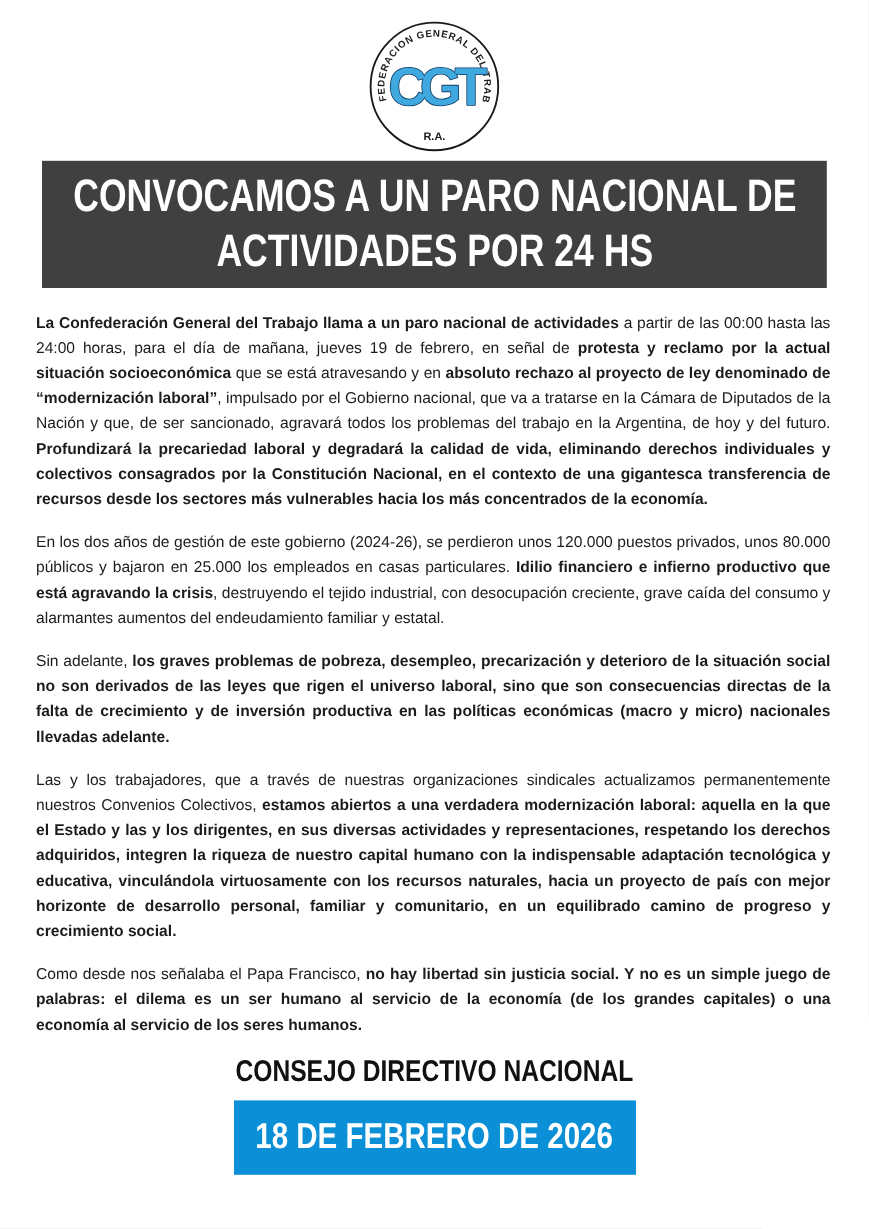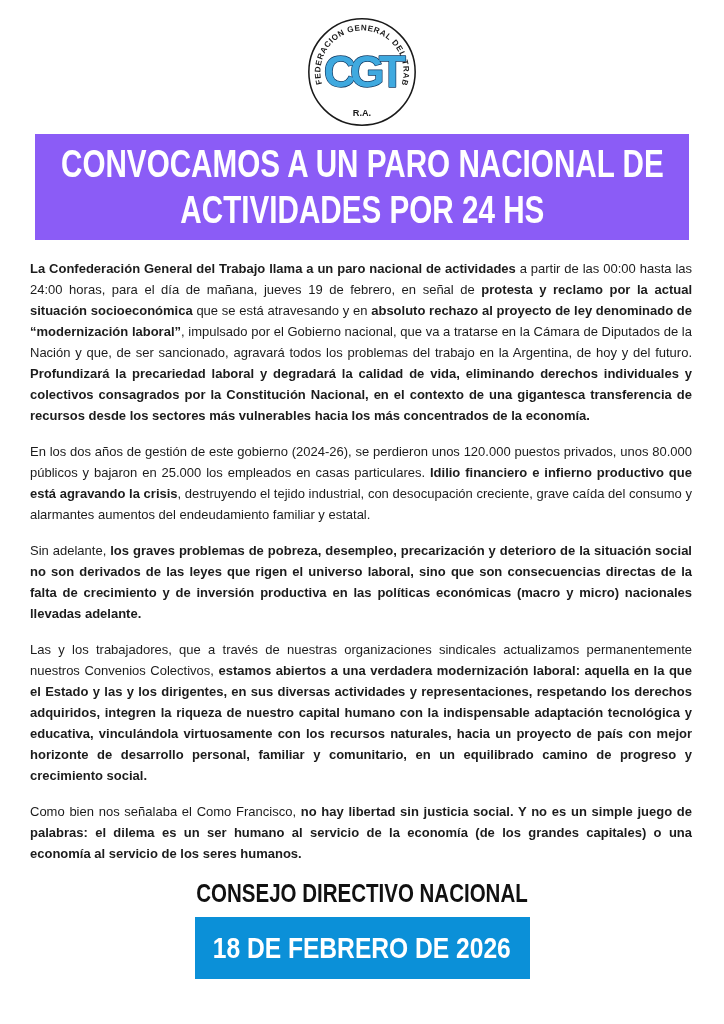--- a/index.html
+++ b/index.html
@@ -86,35 +86,35 @@
       <circle cx="60" cy="60" r="55" fill="#ffffff" stroke="#1a1a1a" stroke-width="1.6"></circle>
       <path id="ringPath" d="M 19.1 73.3 A 43 43 0 1 1 100.9 73.3" fill="none"></path>
       <text class="ring-text">
         <textPath href="#ringPath" startOffset="50%" text-anchor="middle">CONFEDERACION GENERAL DEL TRABAJO</textPath>
       </text>
       <text class="monogram" x="60" y="76" fill="#3FA9DF" stroke="#123a63" stroke-width="1.4">CGT</text>
       <text class="ra-text" x="60" y="106" text-anchor="middle">R.A.</text>
     </svg>
   </div>
 
-  <div class="banner" style="background:#8b5cf6;">
+  <div class="banner" style="background:#404040;">
     <div class="banner-line">CONVOCAMOS A UN PARO NACIONAL DE</div>
     <div class="banner-line">ACTIVIDADES POR 24 HS</div>
   </div>
 
   <div class="body-text">
     <p><span class="b">La Confederación General del Trabajo llama a un paro nacional de actividades</span><span> a partir de las 00:00 hasta las 24:00 horas, para el día de mañana, jueves 19 de febrero, en señal de </span><span class="b">protesta y reclamo por la actual situación socioeconómica</span><span> que se está atravesando y en </span><span class="b">absoluto rechazo al proyecto de ley denominado de “modernización laboral”</span><span>, impulsado por el Gobierno nacional, que va a tratarse en la Cámara de Diputados de la Nación y que, de ser sancionado, agravará todos los problemas del trabajo en la Argentina, de hoy y del futuro. </span><span class="b">Profundizará la precariedad laboral y degradará la calidad de vida, eliminando derechos individuales y colectivos consagrados por la Constitución Nacional, en el contexto de una gigantesca transferencia de recursos desde los sectores más vulnerables hacia los más concentrados de la economía.</span></p>
 
     <p><span>En los dos años de gestión de este gobierno (2024-26), se perdieron unos 120.000 puestos privados, unos 80.000 públicos y bajaron en 25.000 los empleados en casas particulares. </span><span class="b">Idilio financiero e infierno productivo que está agravando la crisis</span><span>, destruyendo el tejido industrial, con desocupación creciente, grave caída del consumo y alarmantes aumentos del endeudamiento familiar y estatal.</span></p>
 
     <p><span>Sin adelante, </span><span class="b">los graves problemas de pobreza, desempleo, precarización y deterioro de la situación social no son derivados de las leyes que rigen el universo laboral, sino que son consecuencias directas de la falta de crecimiento y de inversión productiva en las políticas económicas (macro y micro) nacionales llevadas adelante.</span></p>
 
     <p><span>Las y los trabajadores, que a través de nuestras organizaciones sindicales actualizamos permanentemente nuestros Convenios Colectivos, </span><span class="b">estamos abiertos a una verdadera modernización laboral: aquella en la que el Estado y las y los dirigentes, en sus diversas actividades y representaciones, respetando los derechos adquiridos, integren la riqueza de nuestro capital humano con la indispensable adaptación tecnológica y educativa, vinculándola virtuosamente con los recursos naturales, hacia un proyecto de país con mejor horizonte de desarrollo personal, familiar y comunitario, en un equilibrado camino de progreso y crecimiento social.</span></p>
 
-    <p><span>Como bien nos señalaba el Como Francisco, </span><span class="b">no hay libertad sin justicia social. Y no es un simple juego de palabras: el dilema es un ser humano al servicio de la economía (de los grandes capitales) o una economía al servicio de los seres humanos.</span></p>
+    <p><span>Como desde nos señalaba el Papa Francisco, </span><span class="b">no hay libertad sin justicia social. Y no es un simple juego de palabras: el dilema es un ser humano al servicio de la economía (de los grandes capitales) o una economía al servicio de los seres humanos.</span></p>
   </div>
 
   <div class="heading">CONSEJO DIRECTIVO NACIONAL</div>
 
   <div class="date-box" style="background:#0B90D8;">
     <span class="date-text">18 DE FEBRERO DE 2026</span>
   </div>
 
 </div>
 

